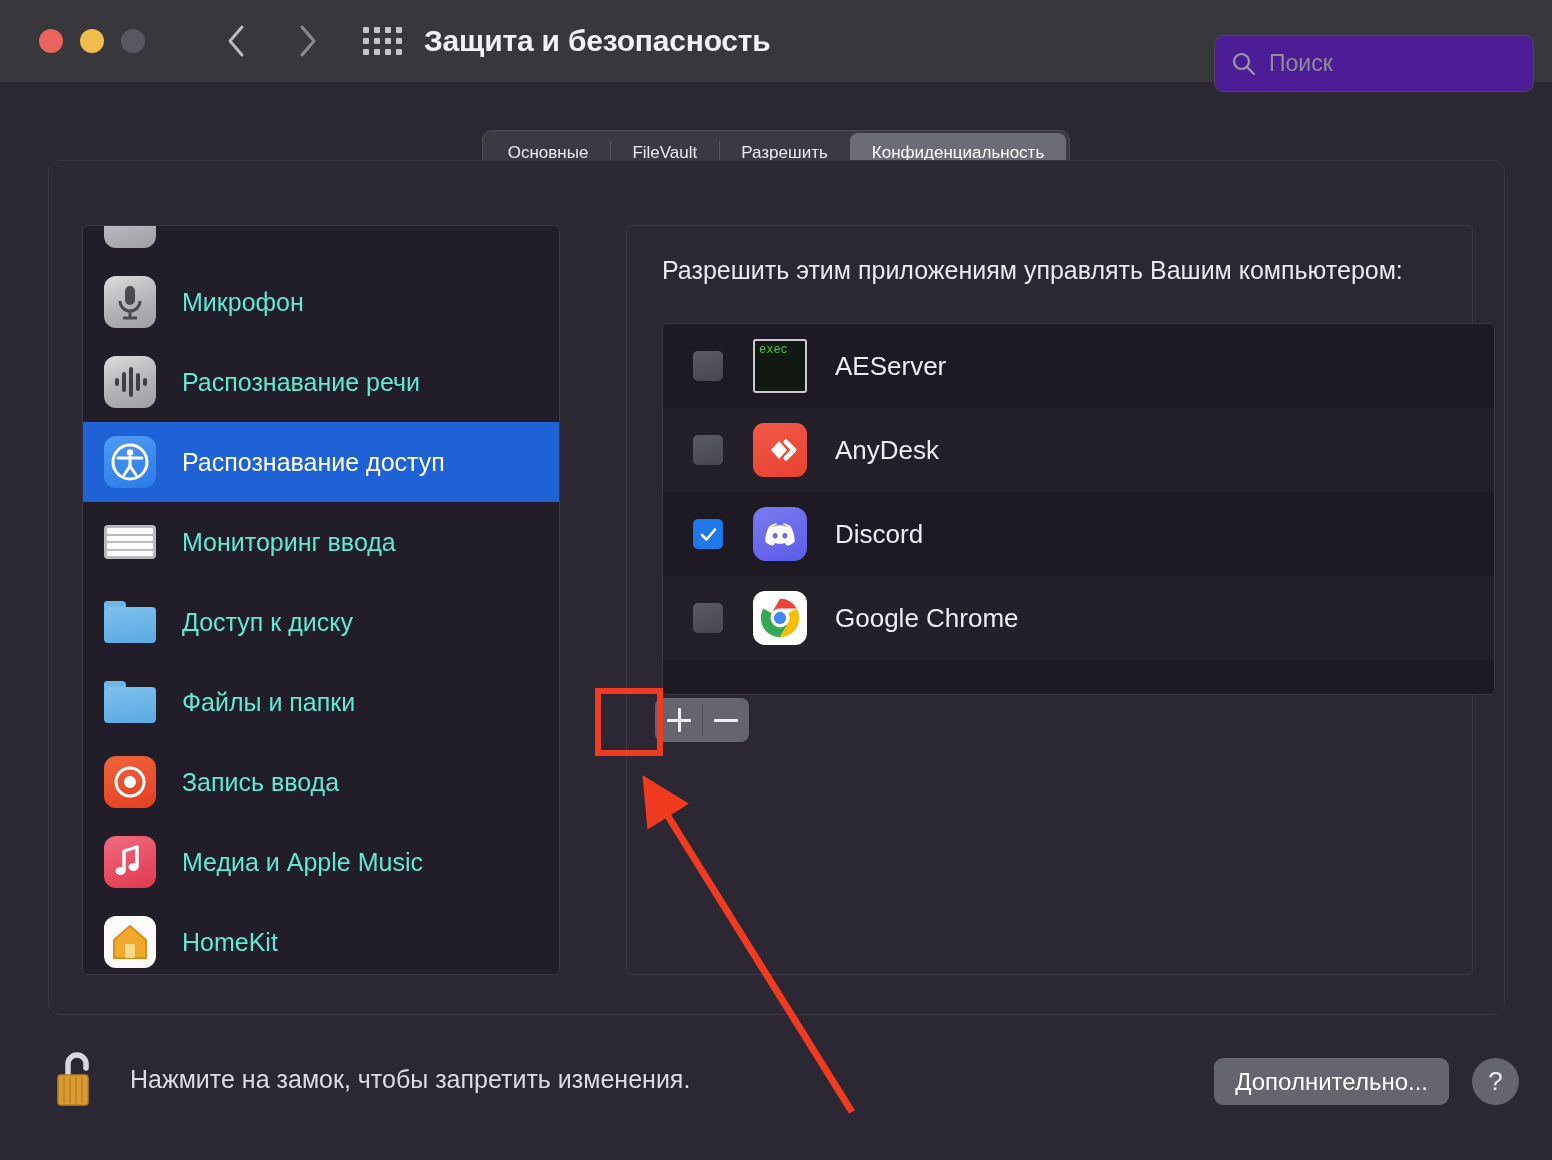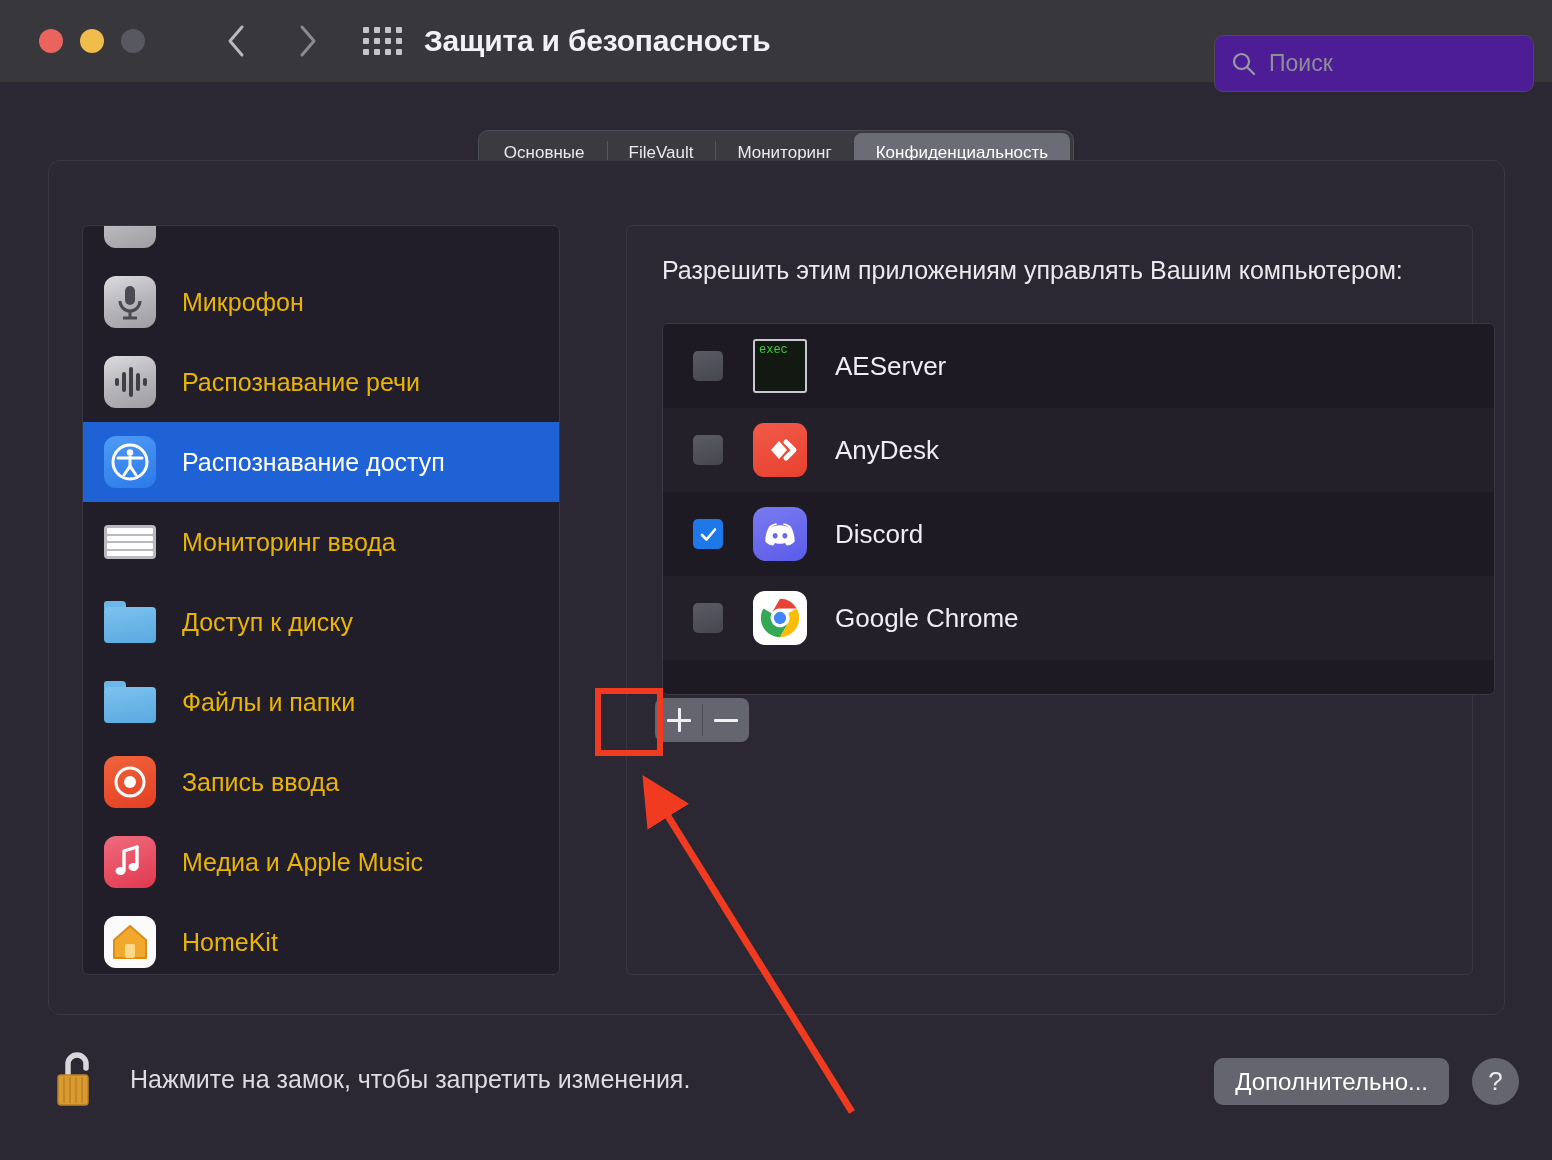--- a/index.html
+++ b/index.html
@@ -82,21 +82,21 @@
     position: absolute; left: 33px; top: 64px; width: 478px; height: 750px;
     background: #211e29; border: 1px solid #3b3644; border-radius: 6px;
     overflow: hidden;
   }
   .sb-scroll { position: absolute; left: 0; top: -44px; width: 478px; }
   .sb-item {
     height: 80px; display: flex; align-items: center; padding-left: 21px;
   }
   .sb-item.selected { background: #1f62d6; }
   .sb-ico { width: 52px; height: 52px; flex: 0 0 52px; position: relative; }
-  .sb-label { margin-left: 26px; font-size: 25px; color: #eab308; white-space: nowrap; }
+  .sb-label { margin-left: 26px; font-size: 25px; color: #5eead4; white-space: nowrap; }
   .sb-item.selected .sb-label { color: #ffffff; }
 
   
   .ico-rounded { width: 52px; height: 52px; border-radius: 12px; position: relative; overflow: hidden; }
   .grad-grey { background: linear-gradient(160deg,#dcdcde 0%,#b4b4b8 55%,#9d9da2 100%); }
   .grad-blue { background: linear-gradient(160deg,#4f9bf5 0%,#2b7ae8 100%); }
   .folder {
     width: 52px; height: 42px; margin-top: 5px; position: relative;
   }
   .folder .tabpart {
@@ -258,21 +258,21 @@
         <line x1="16" y1="16" x2="23" y2="23" stroke="#9a9aa2" stroke-width="2.2" stroke-linecap="round"></line>
       </svg>
       <span class="ph">Поиск</span>
     </div>
   </div>
 
   <div class="tabwrap">
     <div class="tabs">
       <div class="tab">Основные</div>
       <div class="tab sep">FileVault</div>
-      <div class="tab sep">Мониторинг</div>
+      <div class="tab sep">Разрешить</div>
       <div class="tab active">Конфиденциальность</div>
     </div>
   </div>
 
   <div class="panel">
 
     <div class="sidebar">
       <div class="sb-scroll">
 
         <div class="sb-item">

